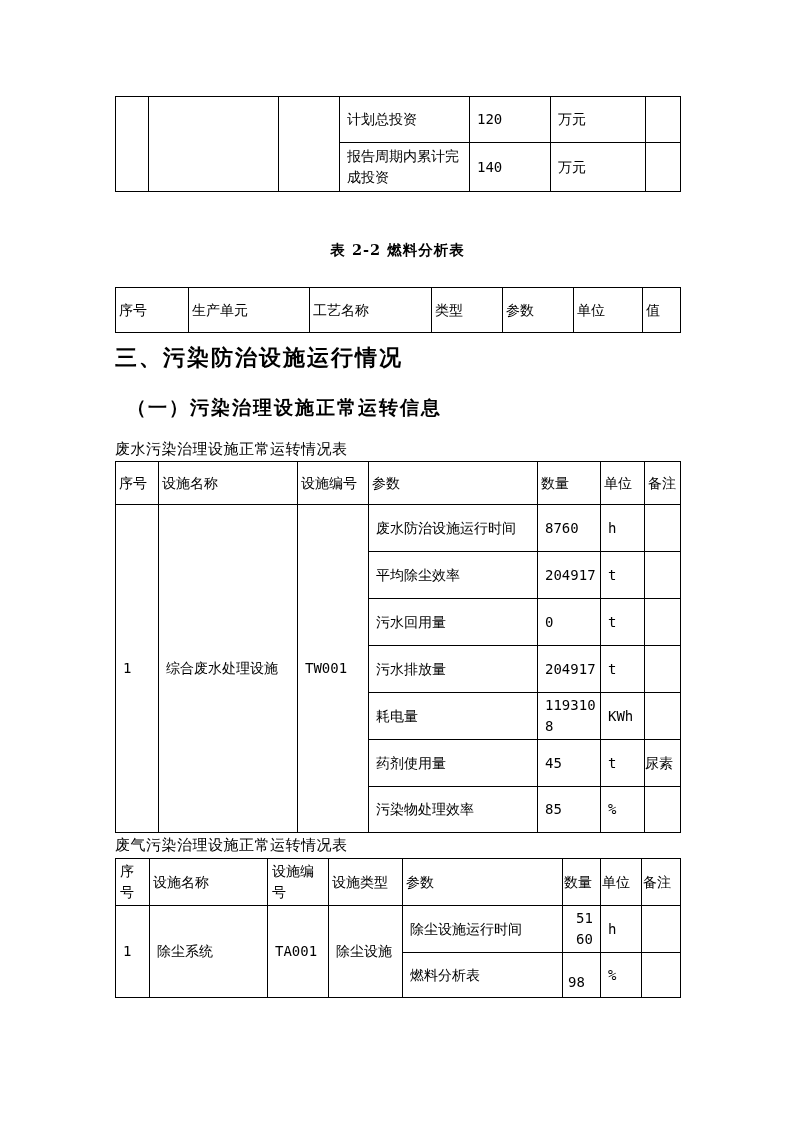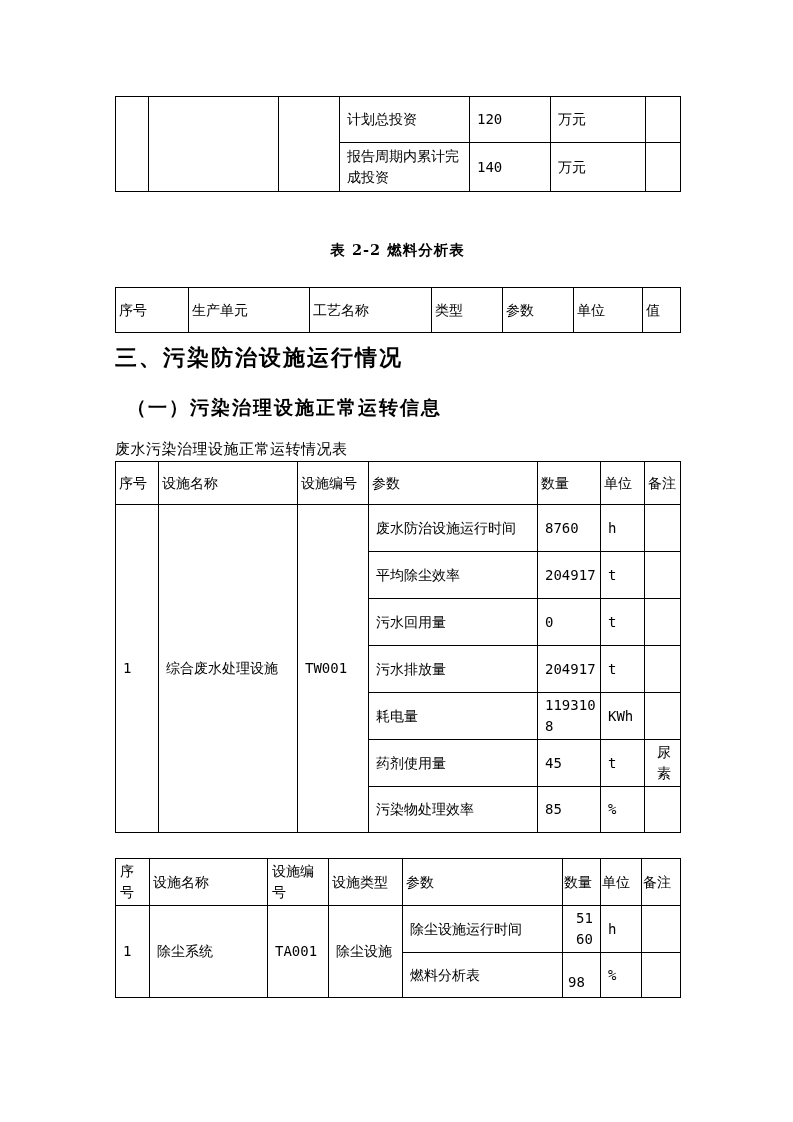--- a/index.html
+++ b/index.html
@@ -22,21 +22,21 @@
     font-size:14px;
     font-weight:normal;
     vertical-align:middle;
     line-height:1.5;
     word-break:break-all;
     overflow:hidden;
   }
   th{text-align:left;padding:2px 3px;}
   td{text-align:left;padding:2px 4px 2px 7px;}
   td.num{font-family:"DejaVu Sans Mono","Liberation Mono",monospace;}
-  td.note{padding:2px 2px 2px 12px;}
+  td.note{padding:2px 2px 2px 0;}
   .caption{
     left:115px;top:241px;width:565px;
     text-align:center;
     font-size:14.5px;font-weight:bold;
     font-family:"DejaVu Serif","Liberation Serif",serif;
     letter-spacing:1px;
   }
   .h1{
     left:115px;top:343px;
     font-size:22px;font-weight:bold;
@@ -186,20 +186,21 @@
       <tr style="height:46px">
         <td>污染物处理效率</td>
         <td class="num">85</td>
         <td class="num">%</td>
         <td class="note"></td>
       </tr>
     </tbody>
       </table>
   </div>
 
+  <div class="abs tbl-label" style="left:115px;top:836px;">废气污染治理设施正常运转情况表</div>
 
   <div class="abs" style="left:115px;top:858px;">
     <table>
       <colgroup>
         <col style="width:34px">
           <col style="width:118px">
           <col style="width:61px">
           <col style="width:74px">
         <col style="width:160px">
           <col style="width:38px">

